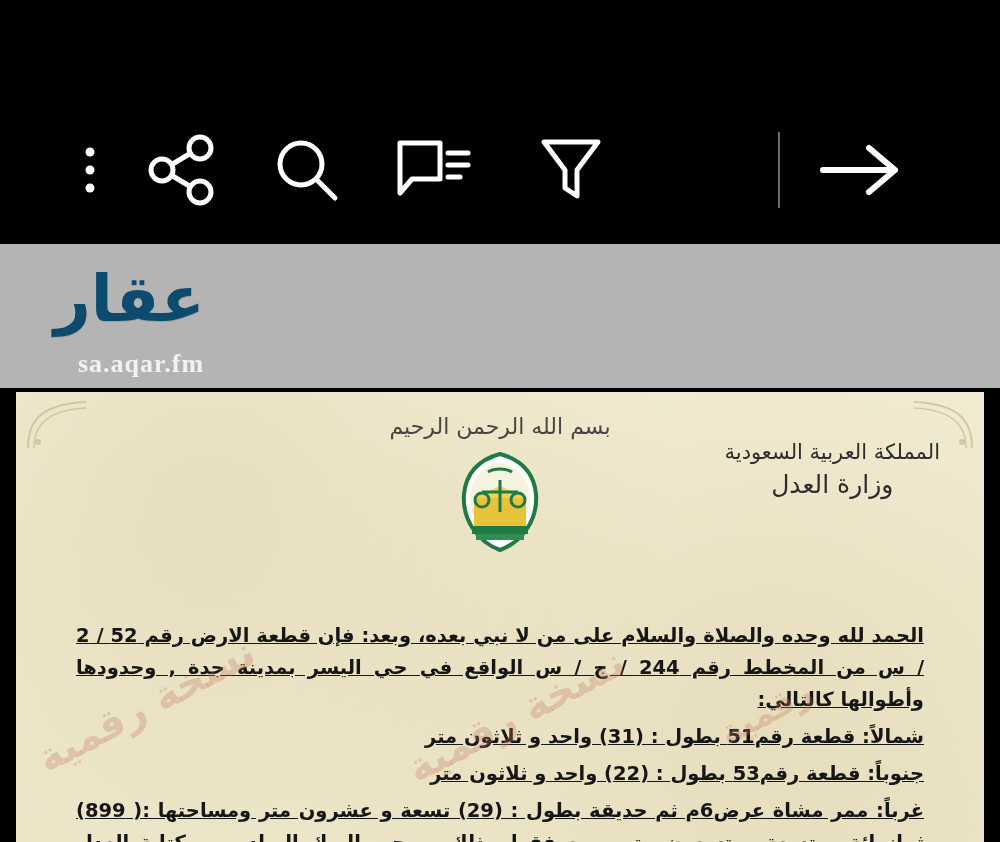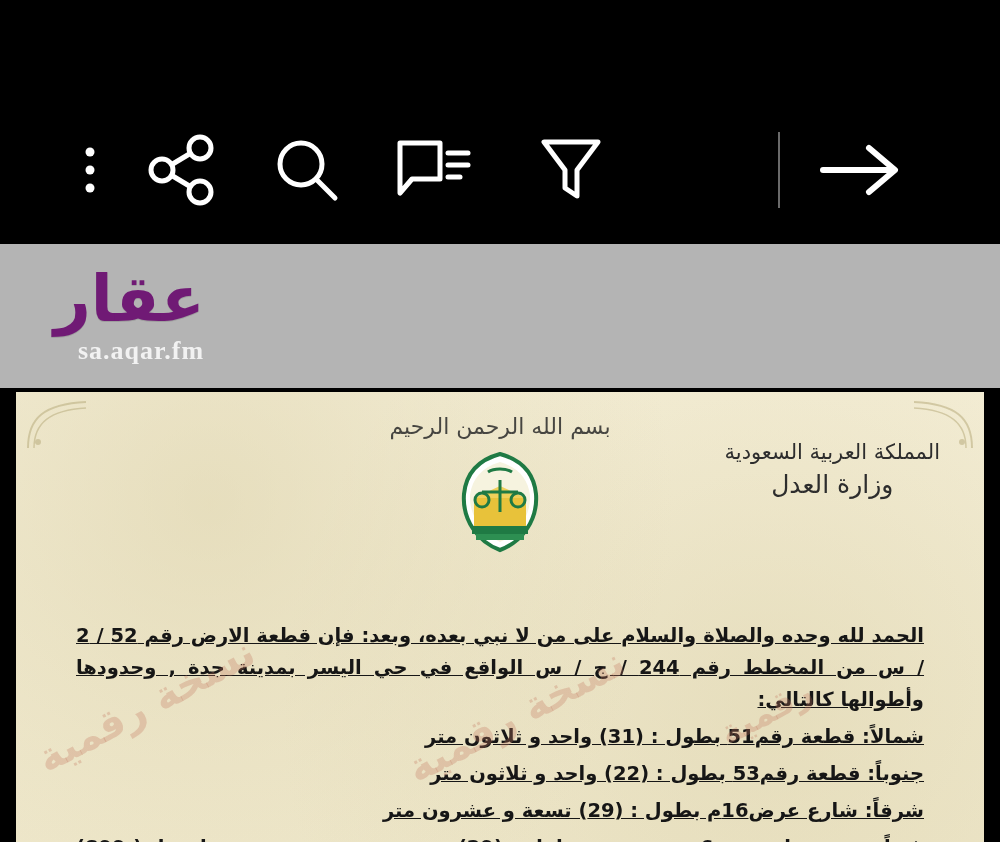--- a/index.html
+++ b/index.html
@@ -77,29 +77,29 @@
     height: 144px;
     background: #b4b4b4;
   }
   .wm-logo {
     position: absolute;
     left: 54px;
     top: 18px;
     font-family: "DejaVu Sans", sans-serif;
     font-size: 64px;
     font-weight: bold;
-    color: #701a75;
+    color: #0c4a6e;
     letter-spacing: 2px;
     direction: rtl;
     text-shadow: 0 1px 0 #9e9e9e;
   }
   .wm-url {
     position: absolute;
     left: 78px;
-    top: 92px;
+    top: 105px;
     font-family: "Liberation Serif", serif;
     font-size: 26px;
     font-weight: bold;
     color: #f2f2f2;
     letter-spacing: 1px;
   }
 
   
   .document {
     position: absolute;
@@ -324,21 +324,20 @@
       <div class="ministry">
         <div class="line1">المملكة العربية السعودية</div>
         <div class="line2">وزارة العدل</div>
       </div>
     </div>
 
     <div class="doc-body">
       <p class="para">الحمد لله وحده والصلاة والسلام على من لا نبي بعده، وبعد: فإن قطعة الارض رقم 52 / 2 / س من المخطط رقم 244 / ج / س الواقع في حي اليسر بمدينة جدة , وحدودها وأطوالها كالتالي:</p>
       <p>شمالاً: قطعة رقم51 بطول : (31) واحد و ثلاثون متر</p>
       <p>جنوباً: قطعة رقم53 بطول : (22) واحد و ثلاثون متر</p>
-      <p>شرقاً: شارع عرض16م بطول : (29) تسعة و عشرون متر</p>
       <p class="para">غرباً: ممر مشاة عرض6م ثم حديقة بطول : (29) تسعة و عشرون متر ومساحتها :( 899) ثمانمائة و تسعة و تسعون متر مربع فقط وذلك بموجب الصك الصادر من كتابة العدل الاولى بجدة برقم 1553 وجلد 32/</p>
     </div>
 
     <div class="doc-wm w1">نسخة رقمية</div>
     <div class="doc-wm w2">نسخة رقمية</div>
     <div class="doc-wm w3">رقمية</div>
   </div>
 
 </div>
 

